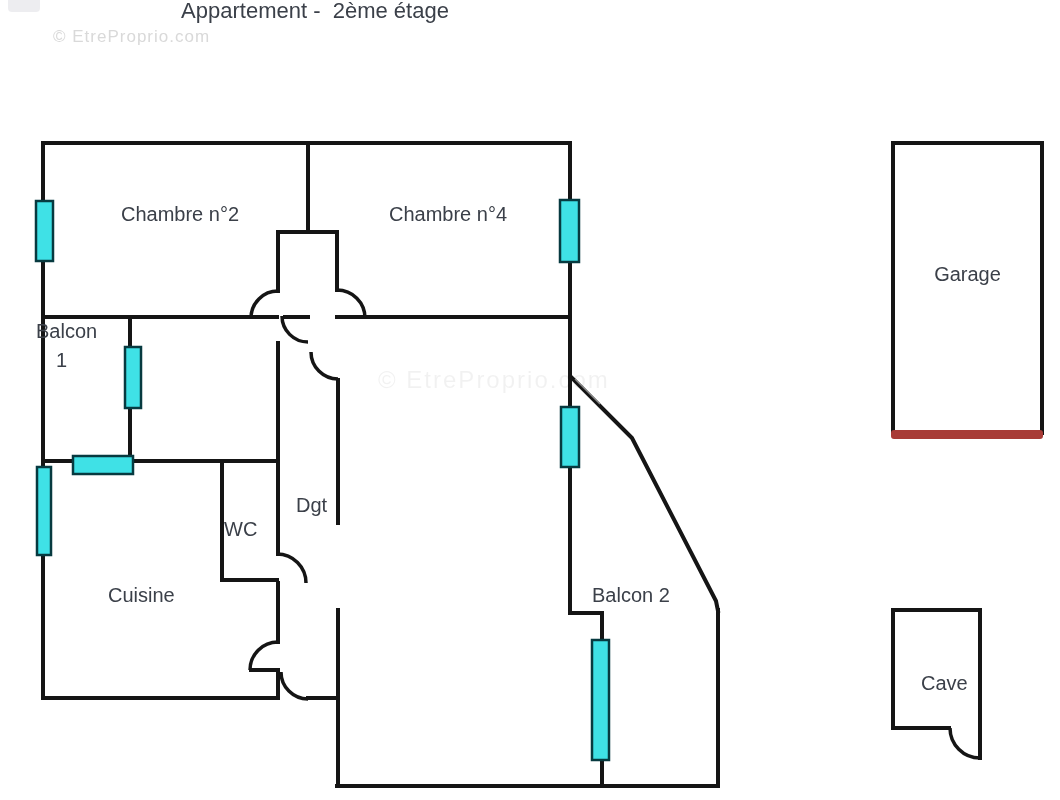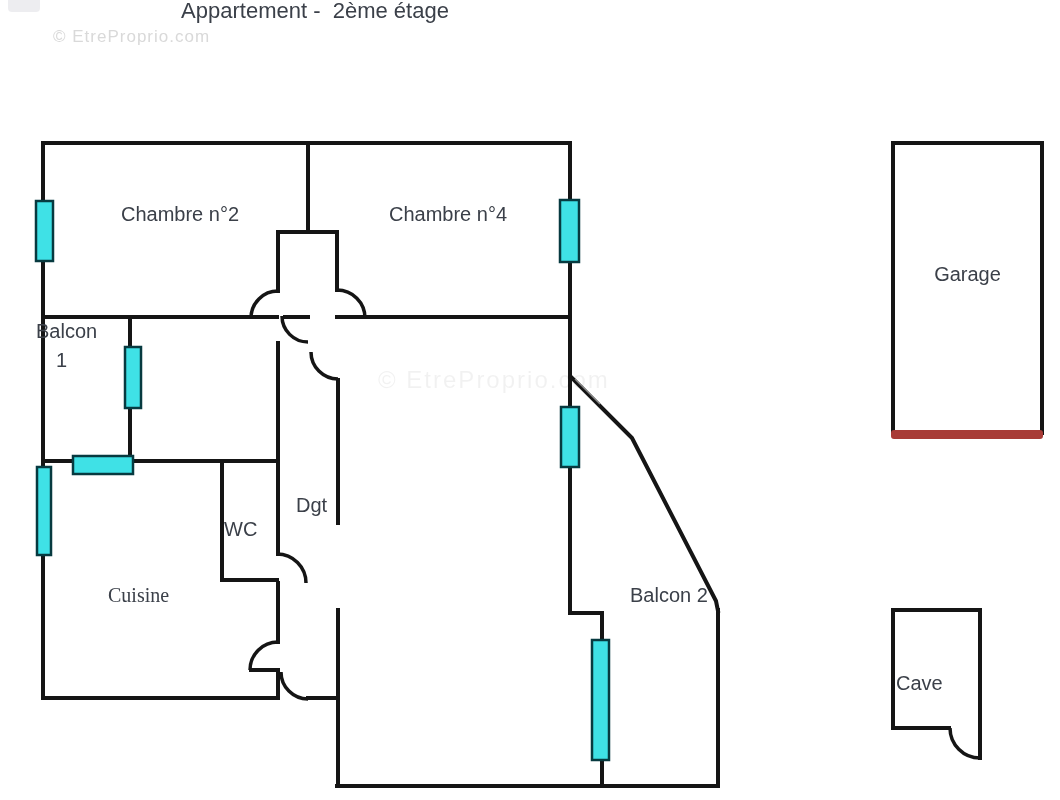--- a/index.html
+++ b/index.html
@@ -32,24 +32,24 @@
     border-radius:0 0 4px 4px;opacity:.8;
   }
   #lbl-chambre2{left:105px;top:204px;width:150px;}
   #lbl-chambre1{left:373px;top:204px;width:150px;}
   #lbl-balcon1a{left:36px;top:321px;text-align:right;}
   #lbl-balcon1b{left:56px;top:350px;}
   #lbl-sdb{left:149px;top:350px;width:120px;line-height:29px;}
   #lbl-wc{left:224px;top:495px;margin-top:24px;}
   #lbl-dgt{left:296px;top:495px;}
   #lbl-salon{left:372px;top:466px;line-height:27px;}
-  #lbl-cuisine{left:108px;top:585px;font-family:Liberation Serif, serif;}
-  #lbl-balcon2{left:630px;top:585px;}
+  #lbl-cuisine{left:108px;top:585px;}
+  #lbl-balcon2{left:592px;top:585px;}
   #lbl-garage{left:917px;top:264px;width:101px;text-align:center;}
-  #lbl-cave{left:896px;top:673px;}
+  #lbl-cave{left:896px;top:673px;padding-left:25px;}
 </style>
 </head>
 <body>
 
 <div id="canvas">
 
   <div id="corner-mark"></div>
 
   <svg width="1060" height="800" viewBox="0 0 1060 800">
 

